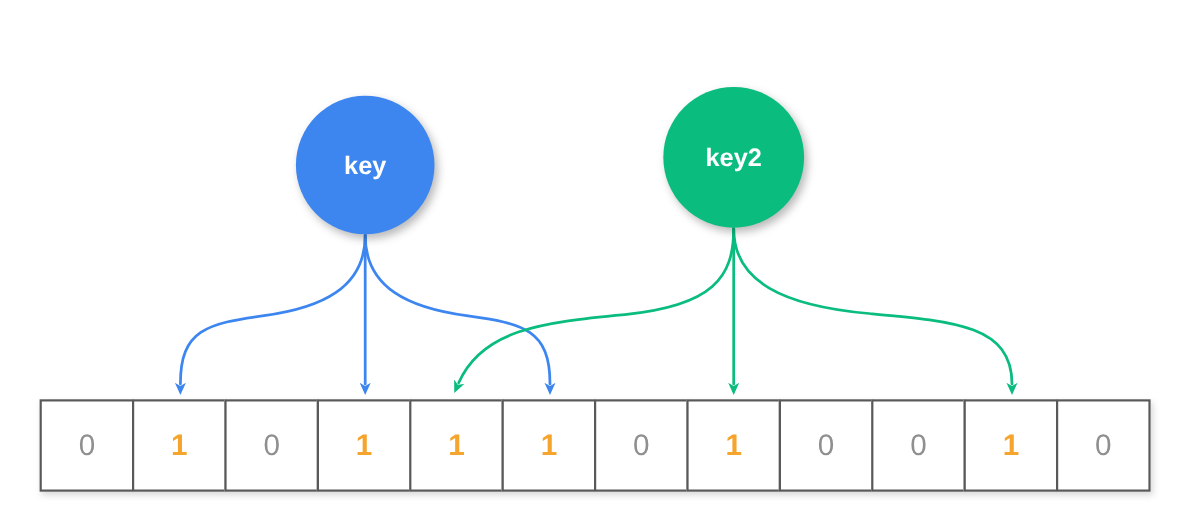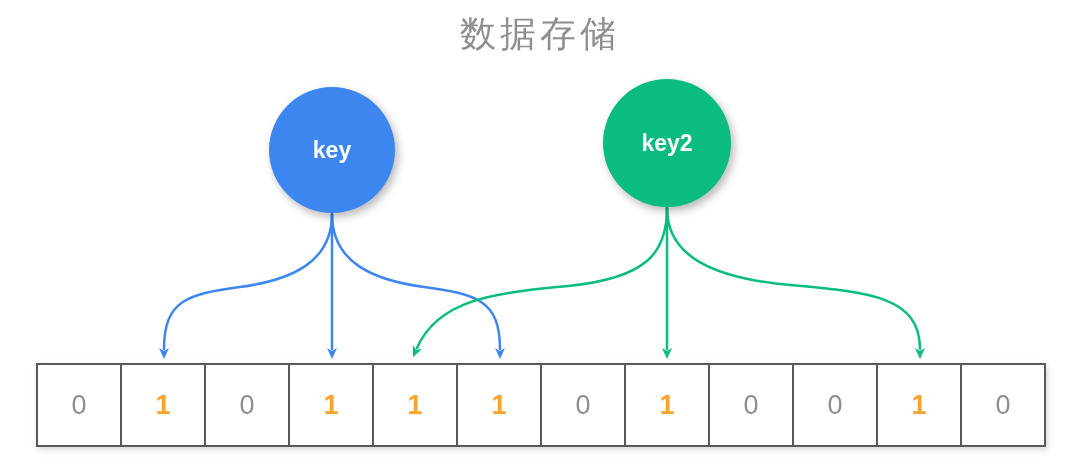--- a/index.html
+++ b/index.html
@@ -74,21 +74,20 @@
   .cell-value.one {
     color: #f5a42c;
     font-weight: 700;
   }
 </style>
 </head>
 <body>
 
 <div class="canvas">
 
-  <div class="diagram-title">数据存储</div>
 
   <svg class="arrow-layer" width="1080" height="468" viewBox="0 0 1080 468">
     <defs>
       <marker id="arrow-blue" markerUnits="userSpaceOnUse" markerWidth="14" markerHeight="14" refX="1" refY="5" orient="auto">
         <path d="M0,0 L11,5 L0,10 L3,5 Z" fill="#3d86f0"></path>
       </marker>
       <marker id="arrow-green" markerUnits="userSpaceOnUse" markerWidth="14" markerHeight="14" refX="1" refY="5" orient="auto">
         <path d="M0,0 L11,5 L0,10 L3,5 Z" fill="#0abc7e"></path>
       </marker>
     </defs>

